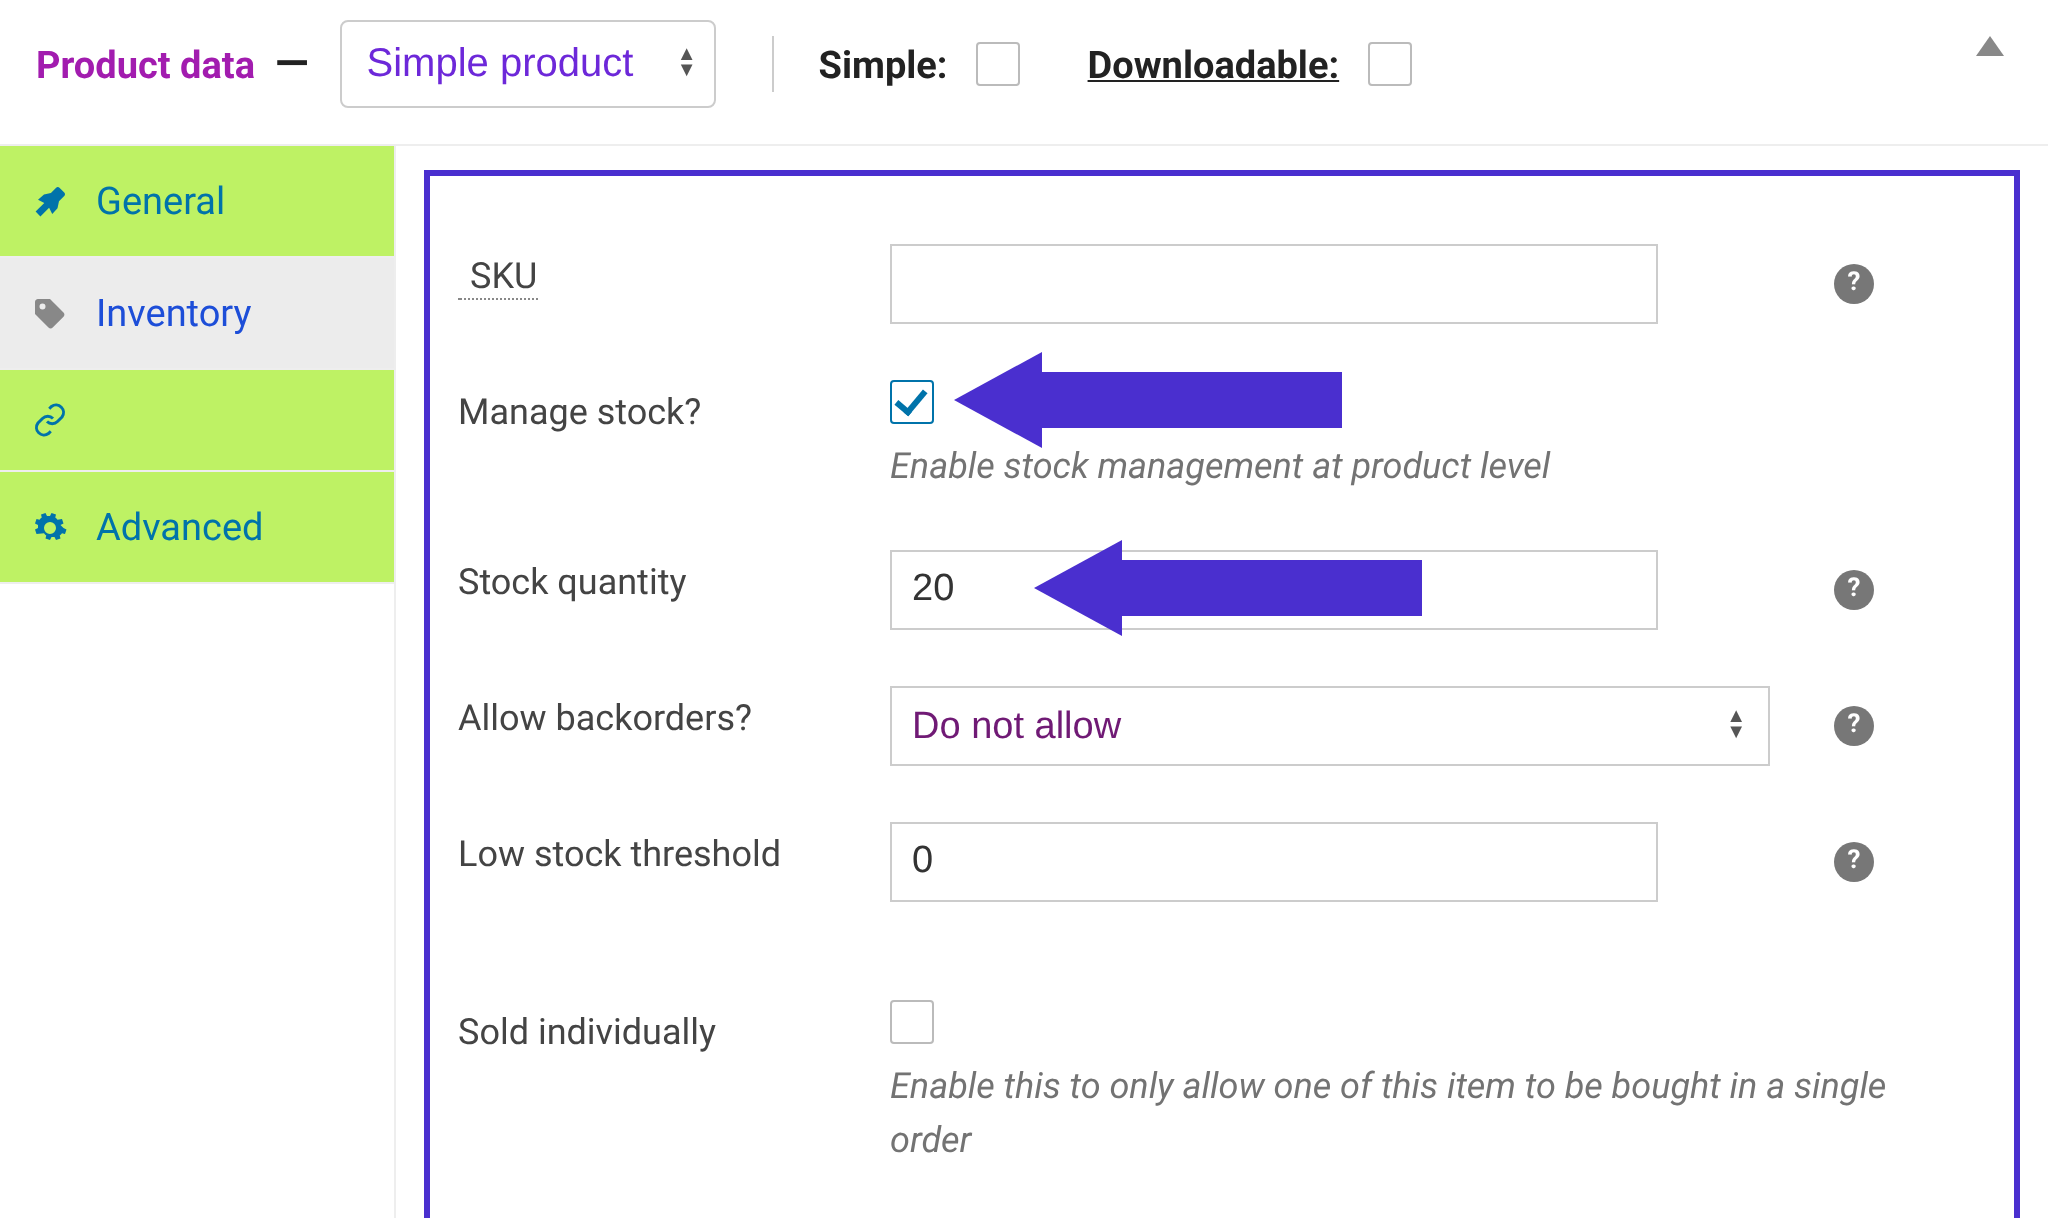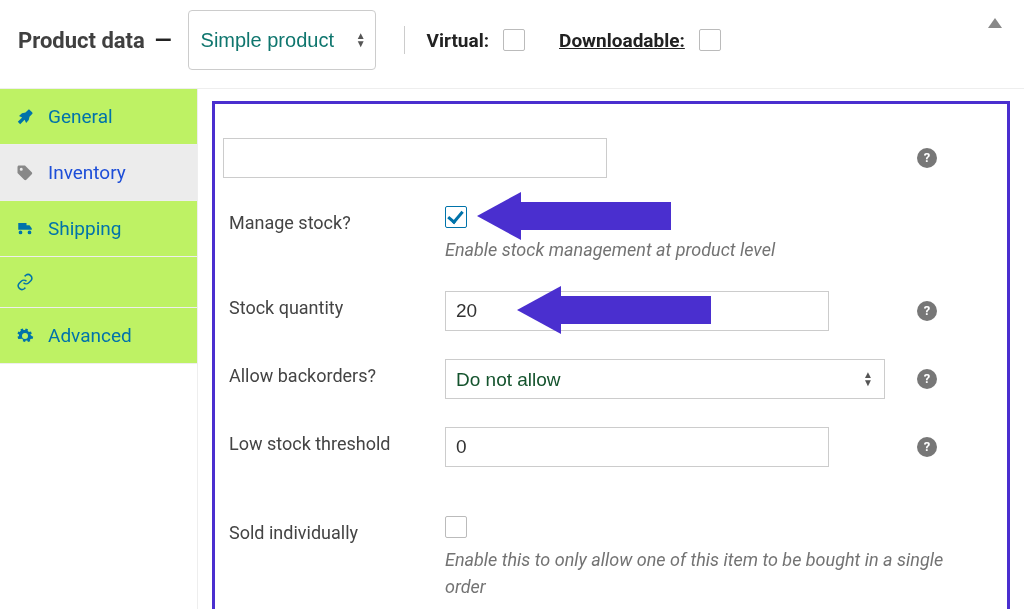--- a/index.html
+++ b/index.html
@@ -21,40 +21,40 @@
   
   .header {
     display: flex;
     align-items: center;
     gap: 10px;
     padding: 10px 18px 18px 18px;
     border-bottom: 1px solid #eee;
     position: relative;
   }
   .header-title {
-    font-size: 22px;
+    font-size: 19px;
     font-weight: 700;
-    color: #404040;
+    color: #a21caf;
   }
   .header-dash {
     font-size: 22px;
     font-weight: 700;
     color: #222;
     margin-right: 6px;
   }
   .select-product-type {
     appearance: none;
     -webkit-appearance: none;
     background: #fff;
     border: 1px solid #ccc;
     border-radius: 4px;
     font-size: 20px;
     padding: 8px 40px 8px 12px;
-    height: 60px;
-    color: #0f766e;
+    height: 44px;
+    color: #6d28d9;
     position: relative;
   }
   .select-wrap {
     position: relative;
   }
   .select-arrows {
     position: absolute;
     right: 10px;
     top: 50%;
     transform: translateY(-50%);
@@ -185,21 +185,21 @@
     font-size: 19px;
     color: #333;
   }
   .select-input {
     width: 440px;
     height: 40px;
     border: 1px solid #ccc;
     background: #fff;
     padding: 6px 34px 6px 10px;
     font-size: 19px;
-    color: #14532d;
+    color: #701a75;
     appearance: none;
     -webkit-appearance: none;
   }
 
   .helptip {
     width: 20px; height: 20px;
     border-radius: 50%;
     background: #777;
     color: #fff;
     text-align: center;
@@ -279,21 +279,21 @@
     <span class="select-wrap">
       <select class="select-product-type">
         <option>Simple product</option>
       </select>
       <span class="select-arrows">▲<br>▼</span>
     </span>
 
     <span class="divider-v"></span>
 
     <label class="flag-group">
-      <span>Virtual:</span>
+      <span>Simple:</span>
       <input type="checkbox" class="cbx" style="">
     </label>
 
     <label class="flag-group" style="margin-left:21px;text-decoration:underline;">
       <span>Downloadable:</span>
       <input type="checkbox" class="cbx" style="">
     </label>
 
     <span class="collapse-toggle"></span>
   </div>
@@ -313,46 +313,39 @@
         <span class="icon-slot">
           <svg class="ic" viewBox="0 0 24 24">
               <path d="M21 11l-9-9H4c-1.1 0-2 .9-2 2v8l9 9c.8.8 2 .8 2.8 0l7.2-7.2c.8-.8.8-2 0-2.8zM7 9a2 2 0 110-4 2 2 0 010 4z"></path>
             </svg>
         </span>
         <span>Inventory</span>
       </div>
       <div class="tab">
         <span class="icon-slot">
           <svg class="ic" viewBox="0 0 24 24">
-              <path d="M3 4h11v9H3zM14 7h4l3 4v2h-7zM6 19a2.5 2.5 0 100-5 2.5 2.5 0 000 5zm12 0a2.5 2.5 0 100-5 2.5 2.5 0 000 5z"></path>
-            </svg>
-        </span>
-        <span>Shipping</span>
-      </div>
-      <div class="tab">
-        <span class="icon-slot">
-          <svg class="ic" viewBox="0 0 24 24">
               <path d="M10 13a5 5 0 007 0l3-3a5 5 0 00-7-7l-1.5 1.5M14 11a5 5 0 00-7 0l-3 3a5 5 0 007 7l1.5-1.5" fill="none" stroke="currentColor" stroke-width="2"></path>
             </svg>
         </span>
       </div>
       <div class="tab">
         <span class="icon-slot">
           <svg class="ic" viewBox="0 0 24 24">
               <path d="M12 8a4 4 0 100 8 4 4 0 000-8zm9 4l2 1-1 3-2-.5c-.4.6-.9 1.1-1.5 1.5l.5 2-3 1-1-2h-2l-1 2-3-1 .5-2c-.6-.4-1.1-.9-1.5-1.5L3 16l-1-3 2-1v-2L2 9l1-3 2 .5C5.4 5.9 5.9 5.4 6.5 5L6 3l3-1 1 2h2l1-2 3 1-.5 2c.6.4 1.1.9 1.5 1.5L20 6l1 3-2 1z"></path>
             </svg>
         </span>
         <span>Advanced</span>
       </div>
     </div>
 
     <div class="panel-wrap">
       <div class="panel">
 
         <div class="form-row">
+          <span class="label-wrap"><span class="form-label dotted">SKU</span></span>
           <div class="form-field">
             <input class="text-input" type="text" value="" style="">
           </div>
           <span class="helptip">?</span>
         </div>
 
         <div class="form-row">
           <span class="form-label">Manage stock?</span>
           <div class="form-field form-field-wide">
             <span class="checkbox checked"></span>

